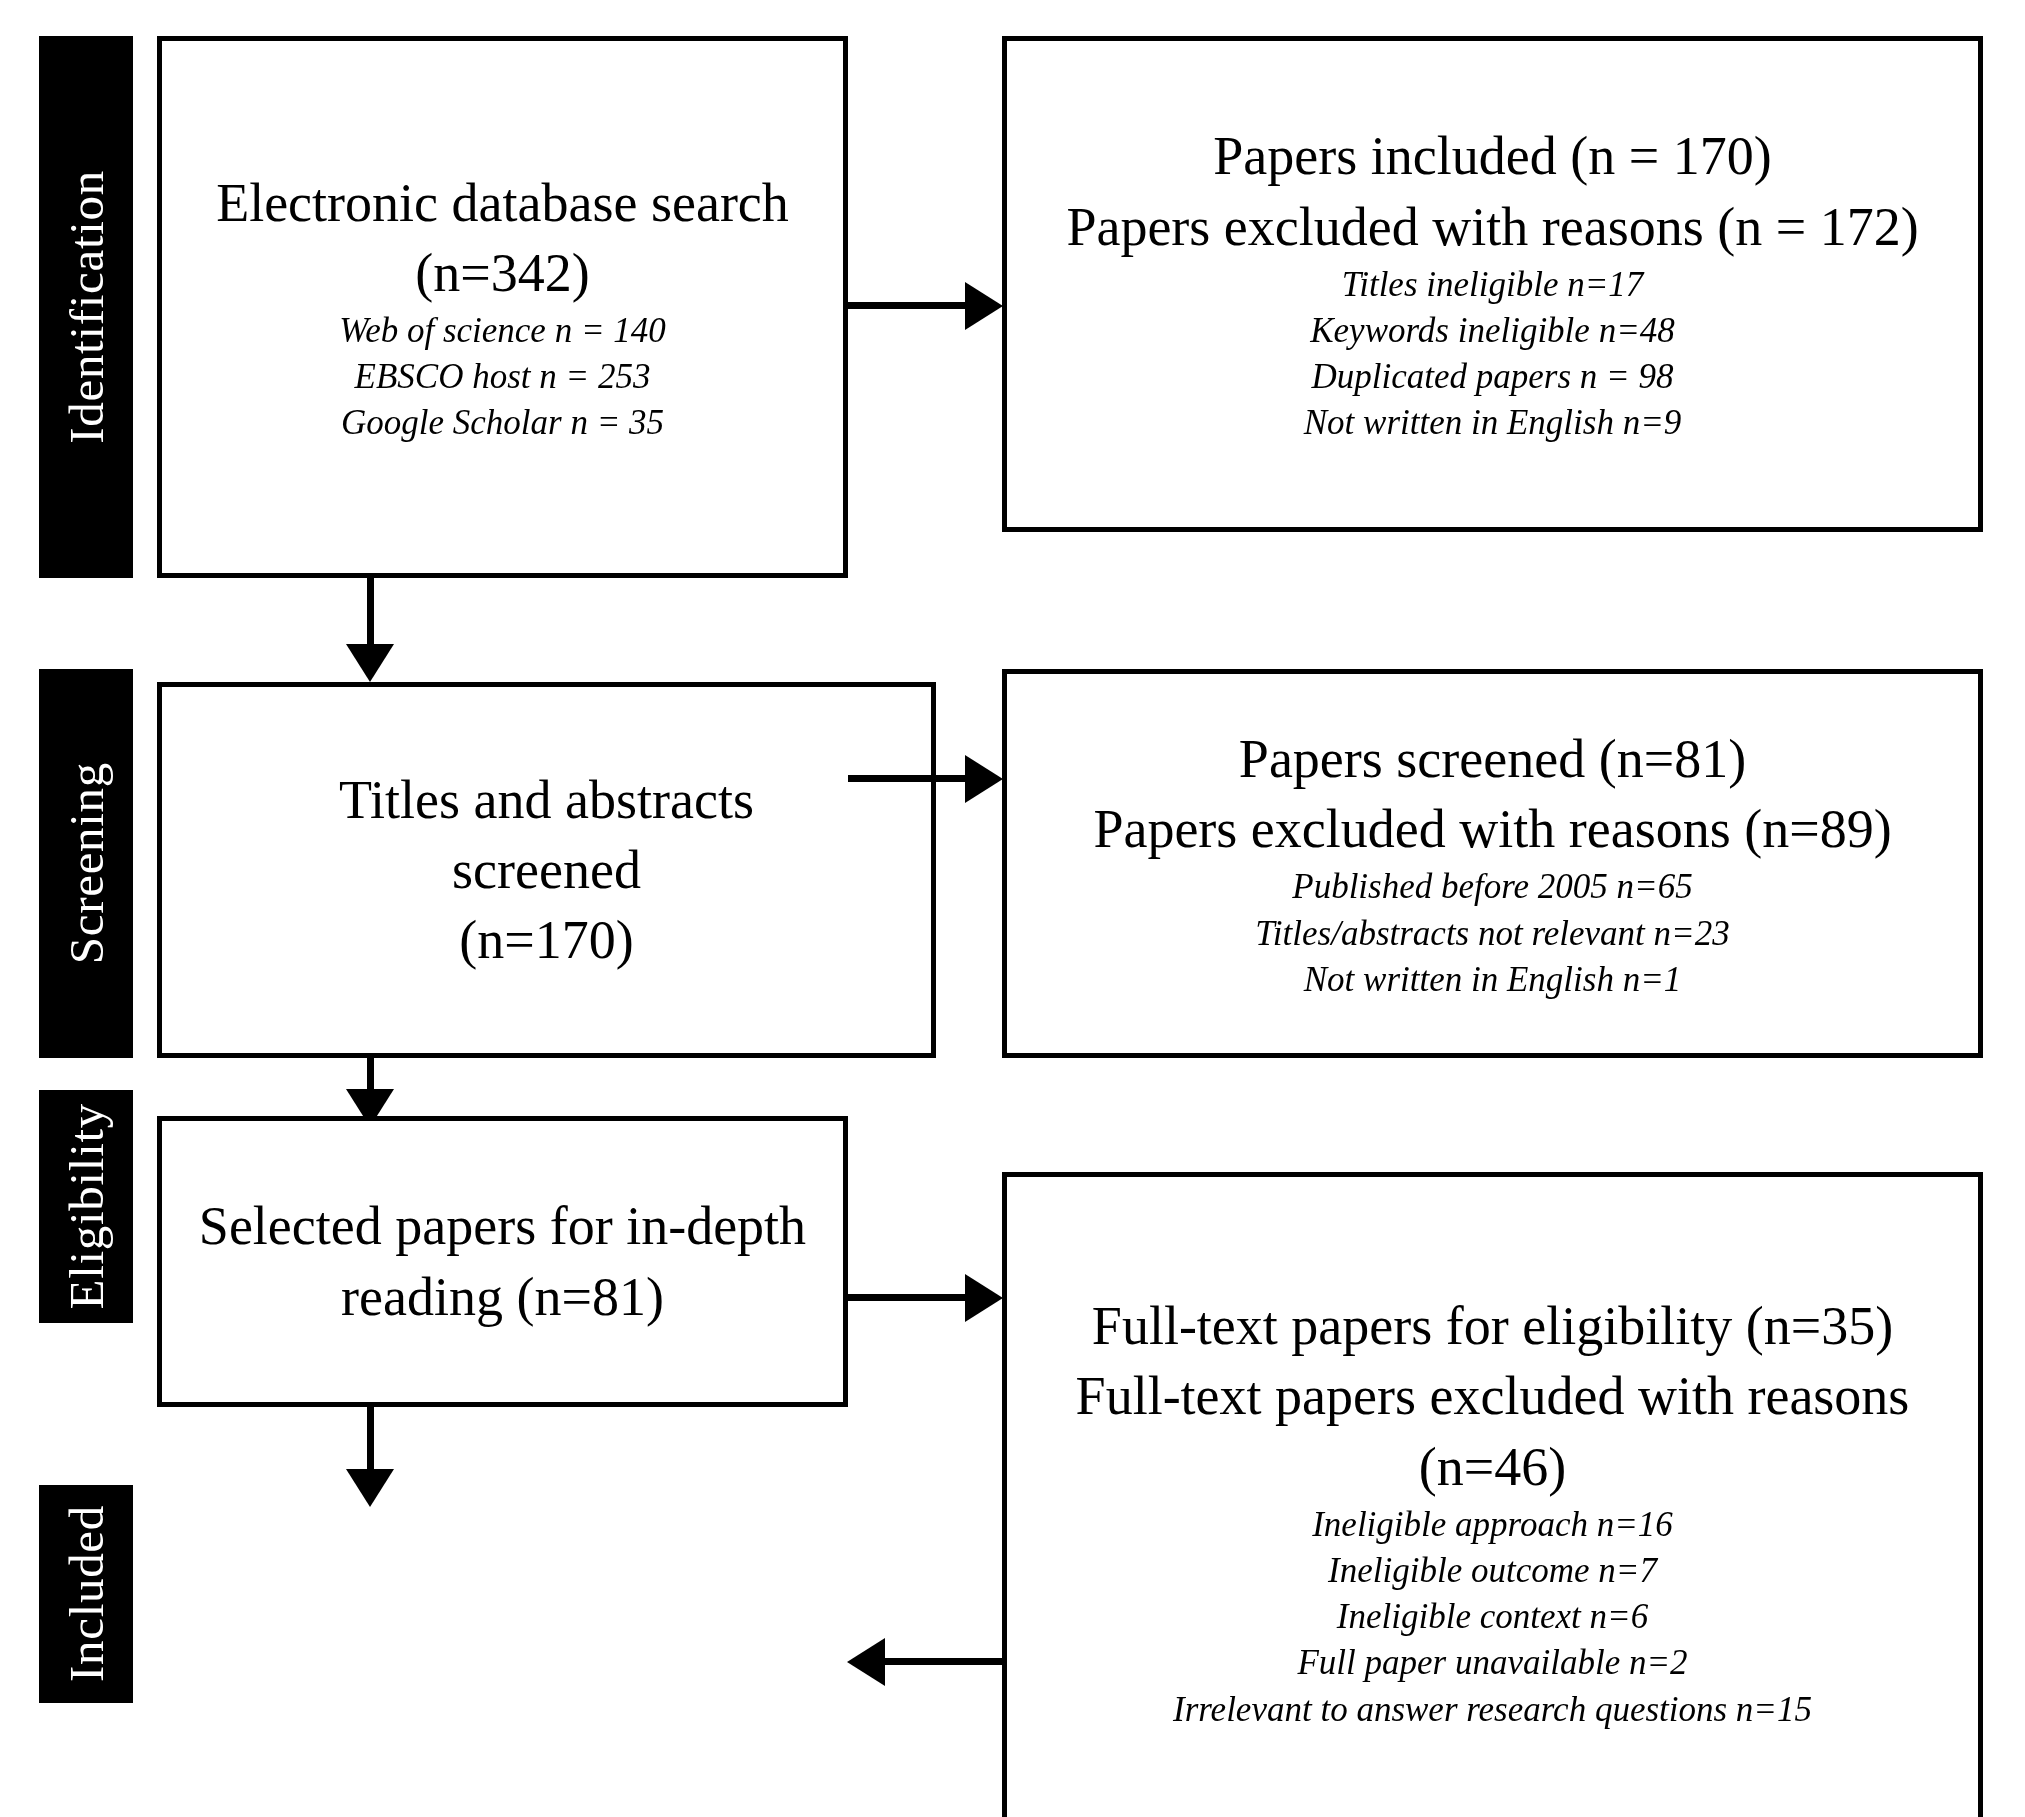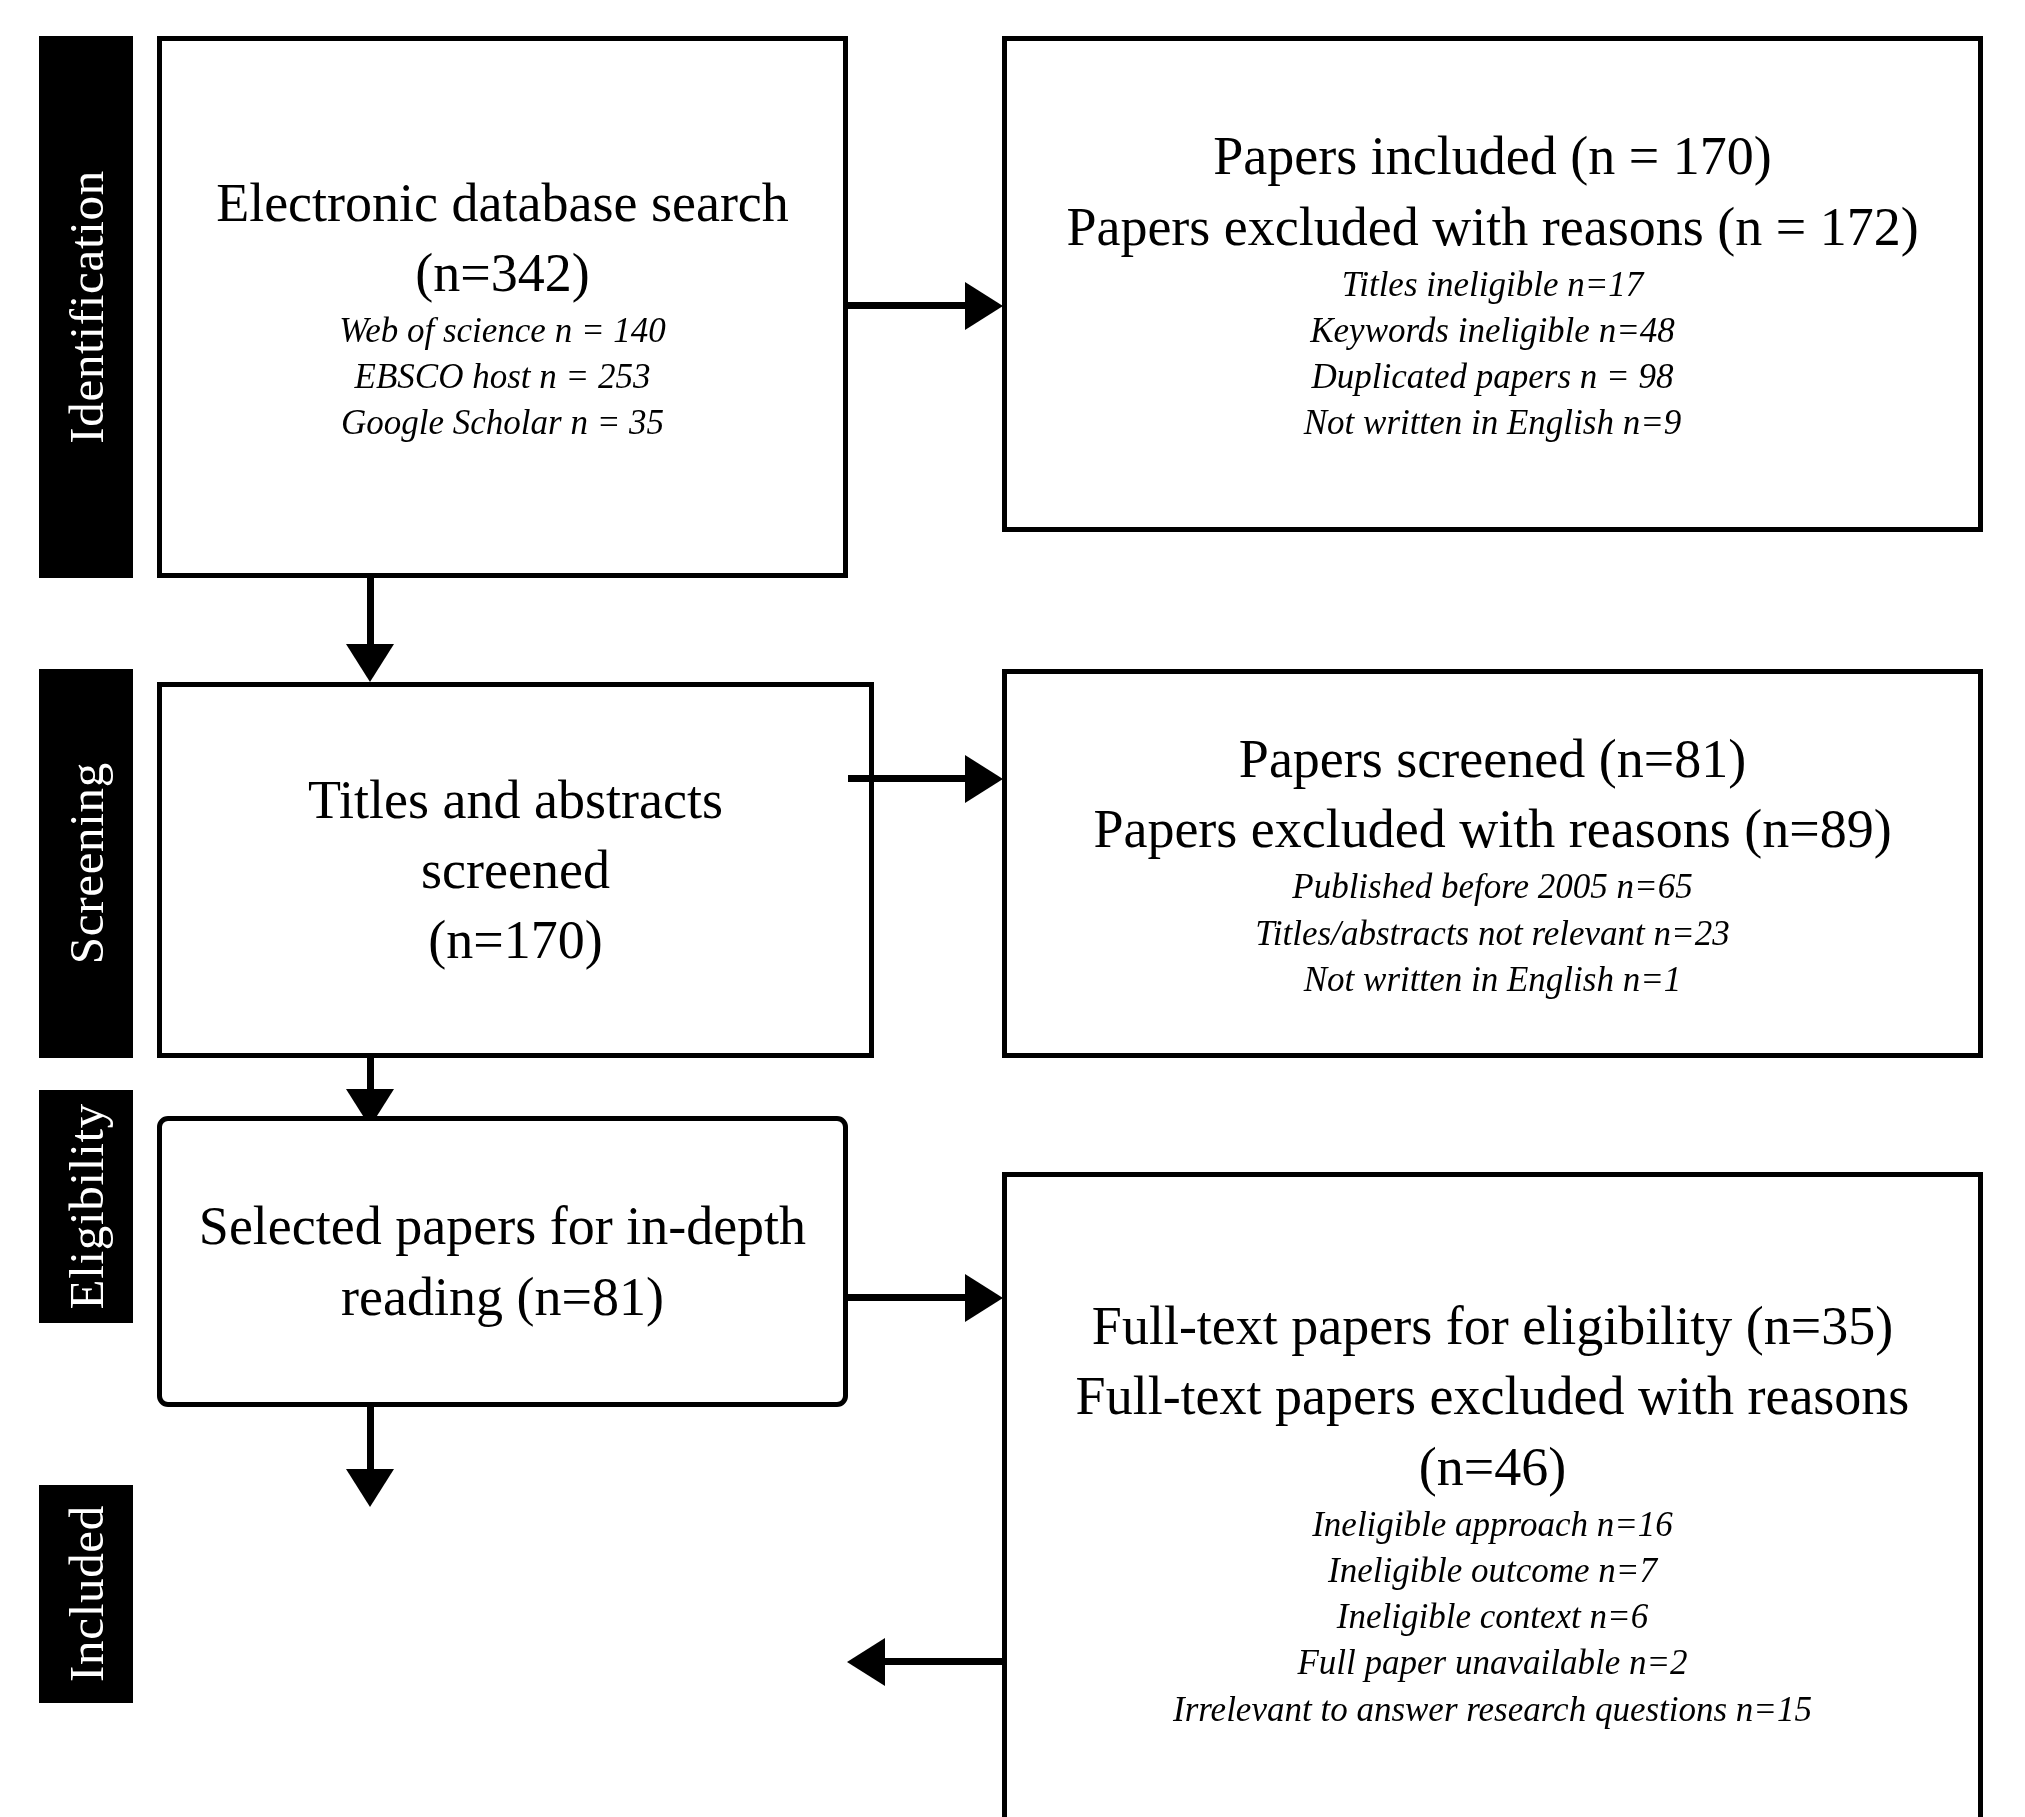--- a/index.html
+++ b/index.html
@@ -136,41 +136,41 @@
     <span class="line italic">Duplicated papers n = 98</span>
     <span class="line italic">Not written in English n=9</span>
   </div>
 
   <div class="conn-h" style="left:848px; top:302px; width:120px;"></div>
   <div class="arrow-right" style="left:965px; top:282px;"></div>
 
   <div class="conn-v" style="left:367px; top:578px; height:76px;"></div>
   <div class="arrow-down" style="left:346px; top:644px;"></div>
 
-  <div class="flow-box" style="left:157px; top:682px; width:717px; height:376px;">
+  <div class="flow-box" style="left:157px; top:682px; width:779px; height:376px;">
     <span class="line roman">Titles and abstracts</span>
     <span class="line roman">screened</span>
     <span class="line roman">(n=170)</span>
   </div>
 
   <div class="flow-box" style="left:1002px; top:669px; width:981px; height:389px;">
     <span class="line roman">Papers screened (n=81)</span>
     <span class="line roman">Papers excluded with reasons (n=89)</span>
     <span class="line italic">Published before 2005 n=65</span>
     <span class="line italic">Titles/abstracts not relevant n=23</span>
     <span class="line italic">Not written in English n=1</span>
   </div>
 
   <div class="conn-h" style="left:848px; top:775px; width:120px;"></div>
   <div class="arrow-right" style="left:965px; top:755px;"></div>
 
   <div class="conn-v" style="left:367px; top:1058px; height:42px;"></div>
   <div class="arrow-down" style="left:346px; top:1089px;"></div>
 
-  <div class="flow-box" style="left:157px; top:1116px; width:691px; height:291px;border-radius:11px;">
+  <div class="flow-box" style="left:157px; top:1116px; width:691px; height:291px;">
     <span class="line roman">Selected papers for in-depth</span>
     <span class="line roman">reading (n=81)</span>
   </div>
 
   <div class="flow-box" style="left:1002px; top:1172px; width:981px; height:680px;">
     <span class="line roman">Full-text papers for eligibility (n=35)</span>
     <span class="line roman">Full-text papers excluded with reasons</span>
     <span class="line roman">(n=46)</span>
     <span class="line italic">Ineligible approach n=16</span>
     <span class="line italic">Ineligible outcome n=7</span>

